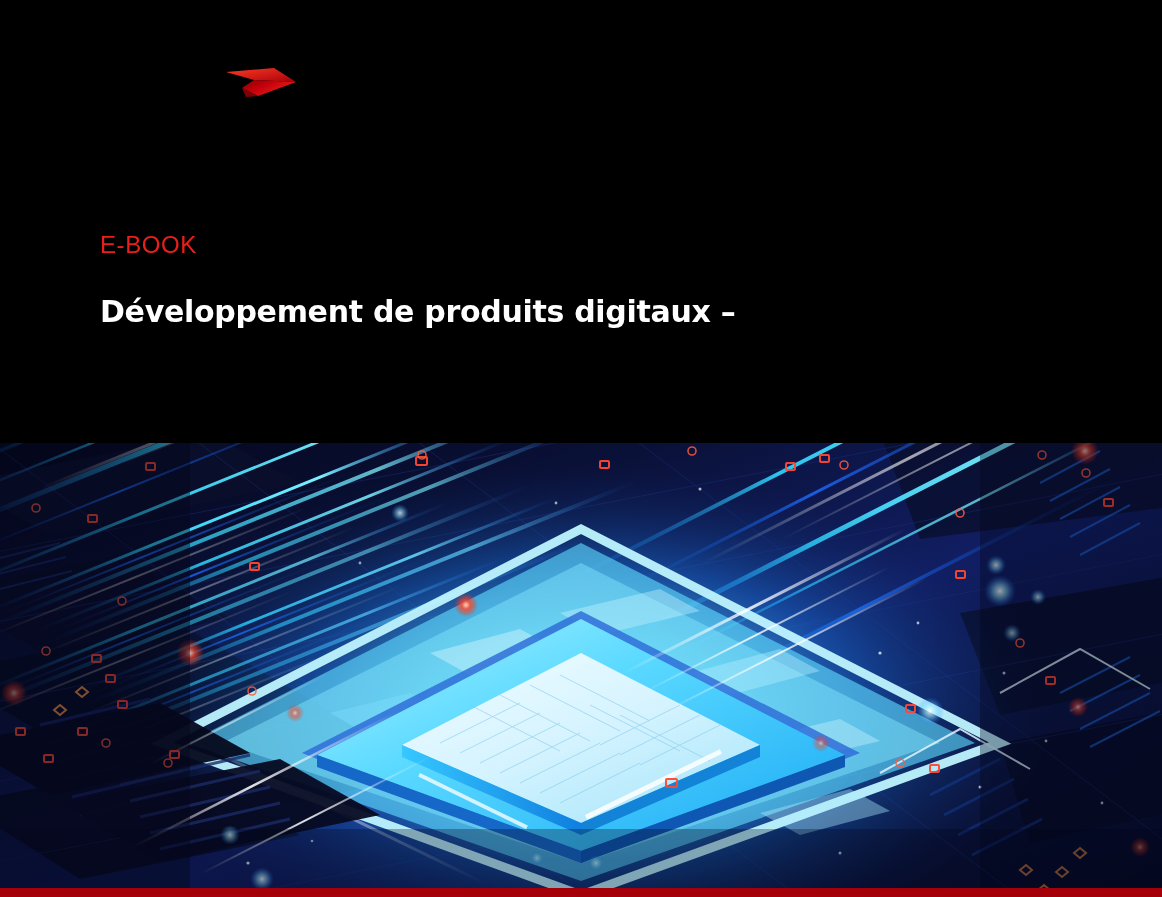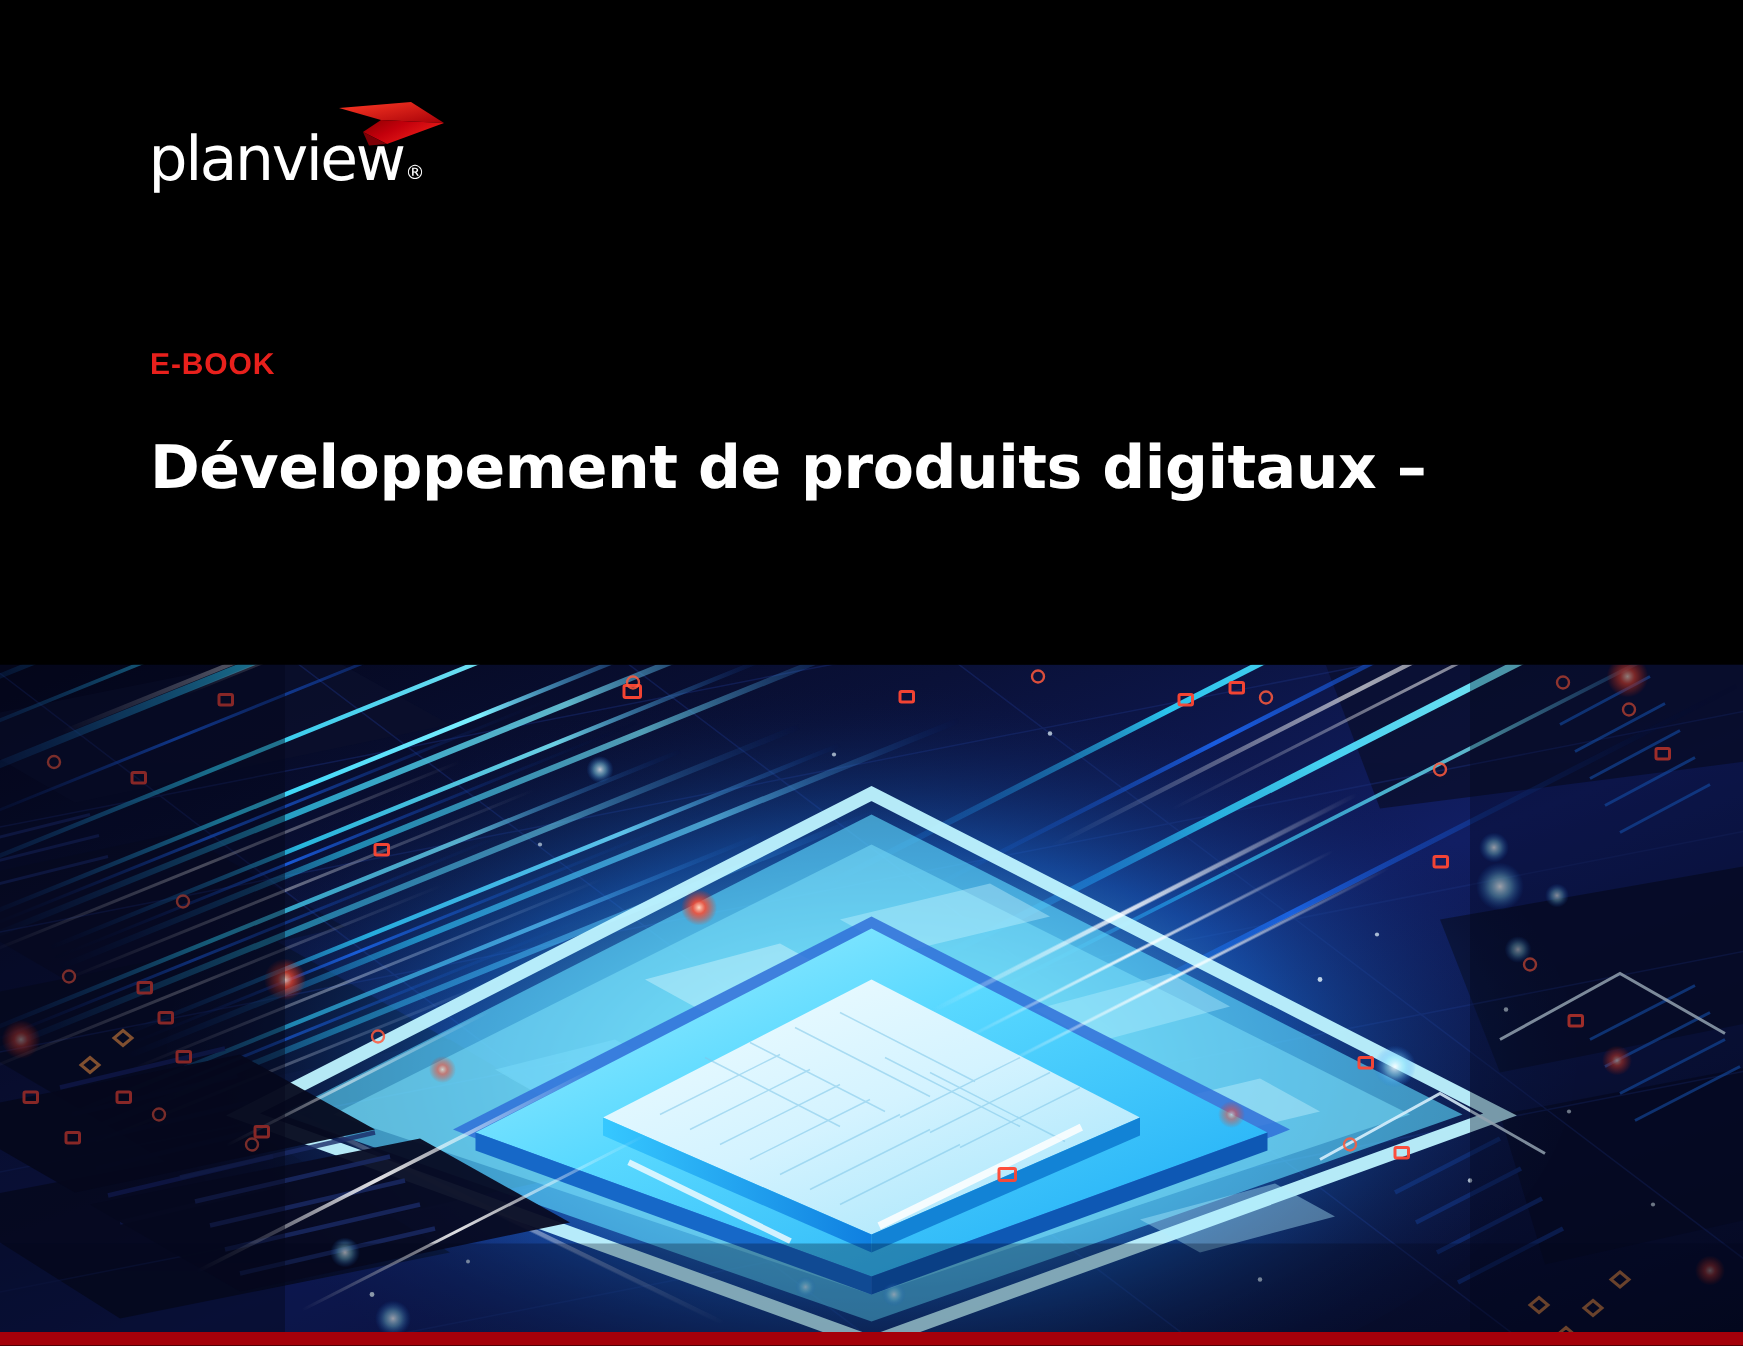--- a/index.html
+++ b/index.html
@@ -66,37 +66,37 @@
     width: 80px;
     height: 38px;
     overflow: visible;
   }
 
   
   .eyebrow {
     position: absolute;
     left: 100px;
     top: 231px;
-    font-size: 20px;
-    font-weight: 700;
+    font-size: 24px;
+    font-weight: 400;
     letter-spacing: 0.6px;
     color: #e8201c;
     line-height: 1.2;
   }
 
   
   .title {
     position: absolute;
     left: 100px;
     top: 291px;
     width: 900px;
   }
   .title-line {
     font-family: "DejaVu Sans", sans-serif;
-    font-size: 40px;
+    font-size: 30px;
     font-weight: 700;
     color: #ffffff;
     line-height: 42px;
     letter-spacing: -0.3px;
     white-space: nowrap;
   }
 
   
   .hero {
     position: absolute;
@@ -143,21 +143,20 @@
             </linearGradient>
           </defs>
 
           <path d="M2,6 L50,2 L72,16 L30,14 Z" fill="url(#swooshGrad2)"></path>
 
           <path d="M30,14 L72,16 L34,30 L18,22 Z" fill="url(#swooshGrad)"></path>
 
           <path d="M18,22 L34,30 L22,31 Z" fill="#7d0006"></path>
         </svg>
       </div>
-      <div class="logo-wordmark"><span>planview</span><span class="logo-reg">®</span></div>
     </div>
 
     <div class="eyebrow">E-BOOK</div>
 
     <div class="title">
       <div class="title-line">Développement de produits digitaux –</div>
     </div>
   </div>
 
   <div class="hero">

